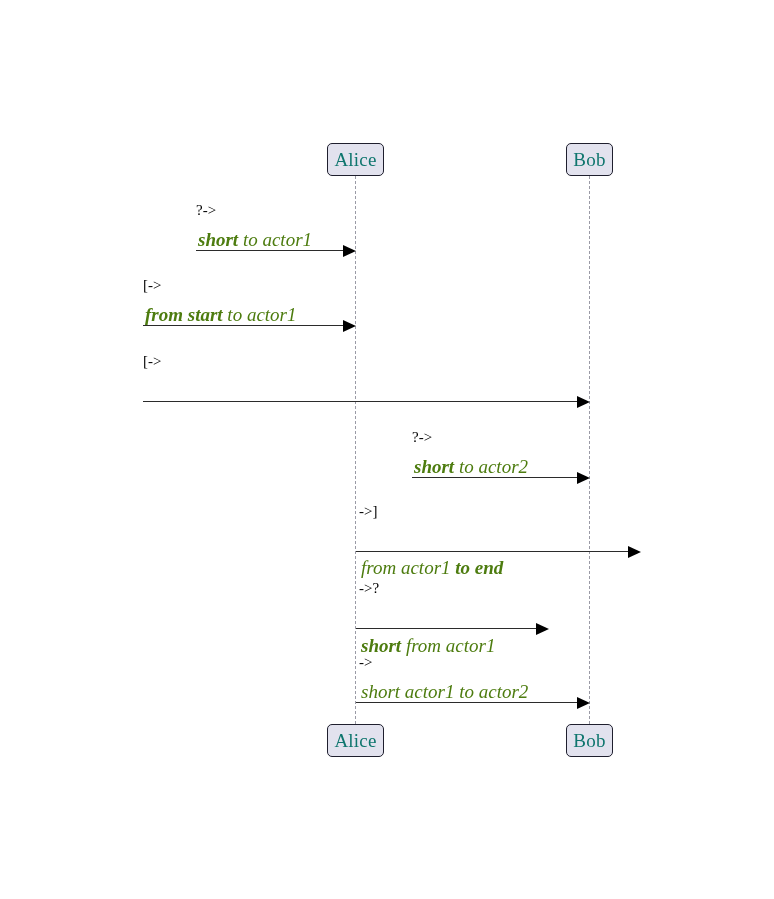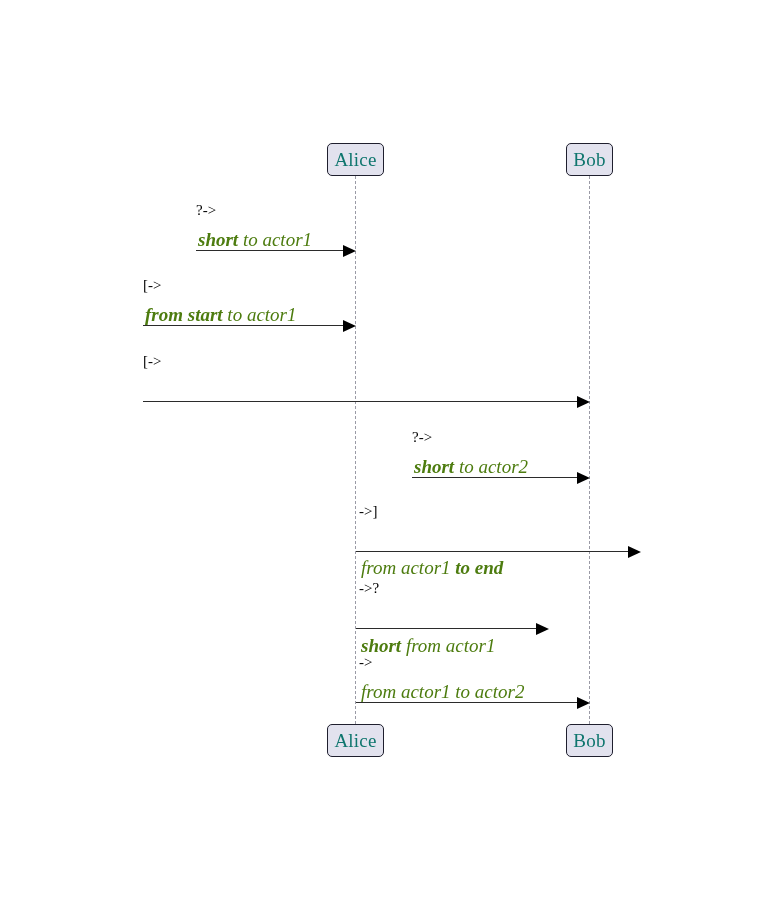--- a/index.html
+++ b/index.html
@@ -116,14 +116,14 @@
     <div class="arrow-head" style="left: 628px; top: 546px;"></div>
     <div class="msg-sublabel" style="left: 359px; top: 504px;">-&gt;]</div>
     <div class="msg-label" style="left: 361px; top: 558px;"><span>from actor1 </span><b>to end</b></div>
     <div class="msg-line" style="left: 356px; top: 628px; width: 181px;"></div>
     <div class="arrow-head" style="left: 536px; top: 623px;"></div>
     <div class="msg-sublabel" style="left: 359px; top: 581px;">-&gt;?</div>
     <div class="msg-label" style="left: 361px; top: 636px;"><b>short</b><span> from actor1</span></div>
     <div class="msg-line" style="left: 356px; top: 702px; width: 222px;"></div>
     <div class="arrow-head" style="left: 577px; top: 697px;"></div>
     <div class="msg-sublabel" style="left: 359px; top: 655px;">-&gt;</div>
-    <div class="msg-label" style="left: 361px; top: 682px;"><span>from actor1 to actor2</span></div>
+    <div class="msg-label" style="left: 361px; top: 682px;"><span>short actor1 to actor2</span></div>
   </div>
 
 </body></html>

